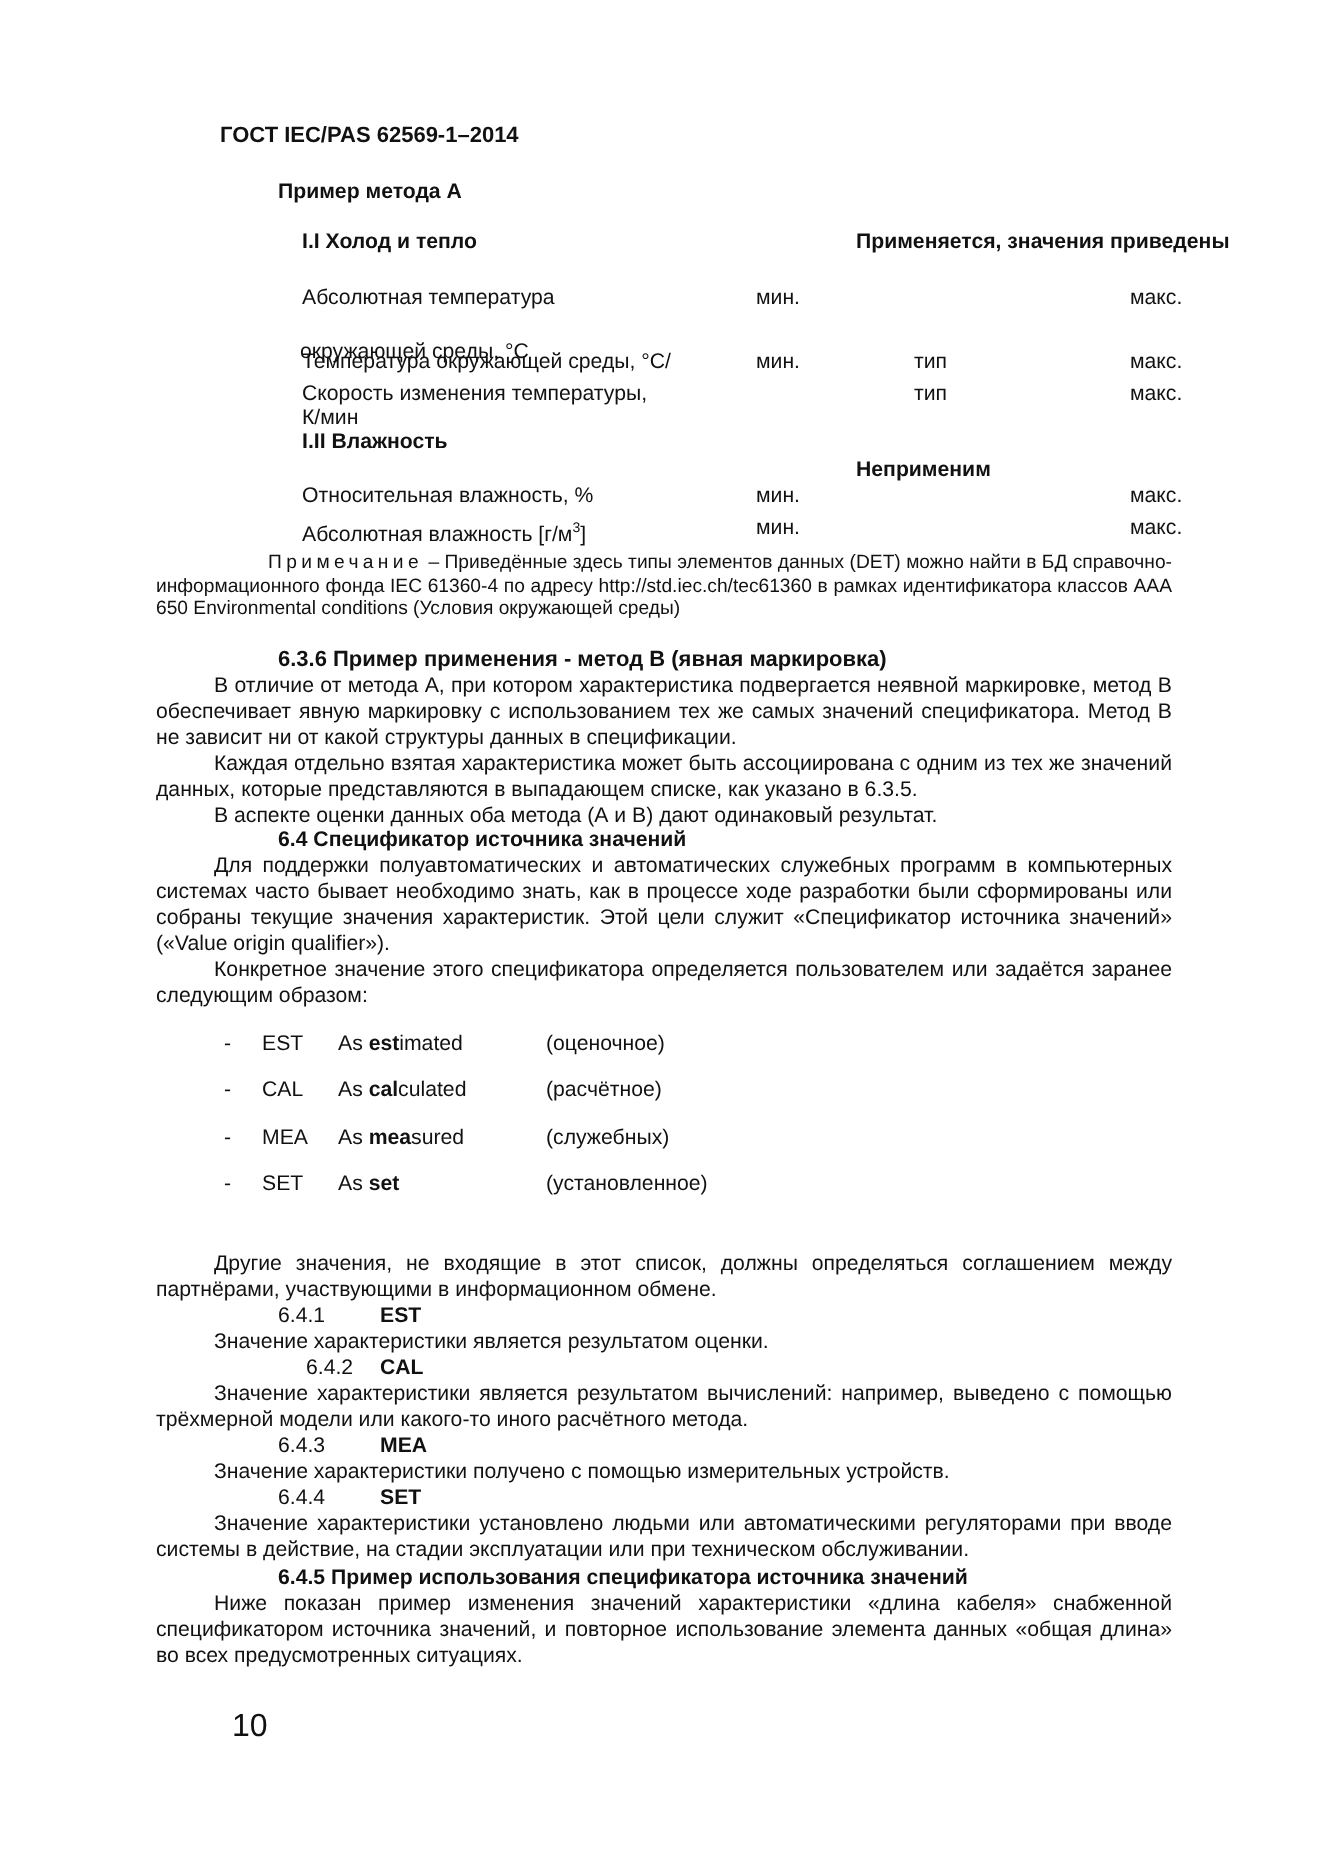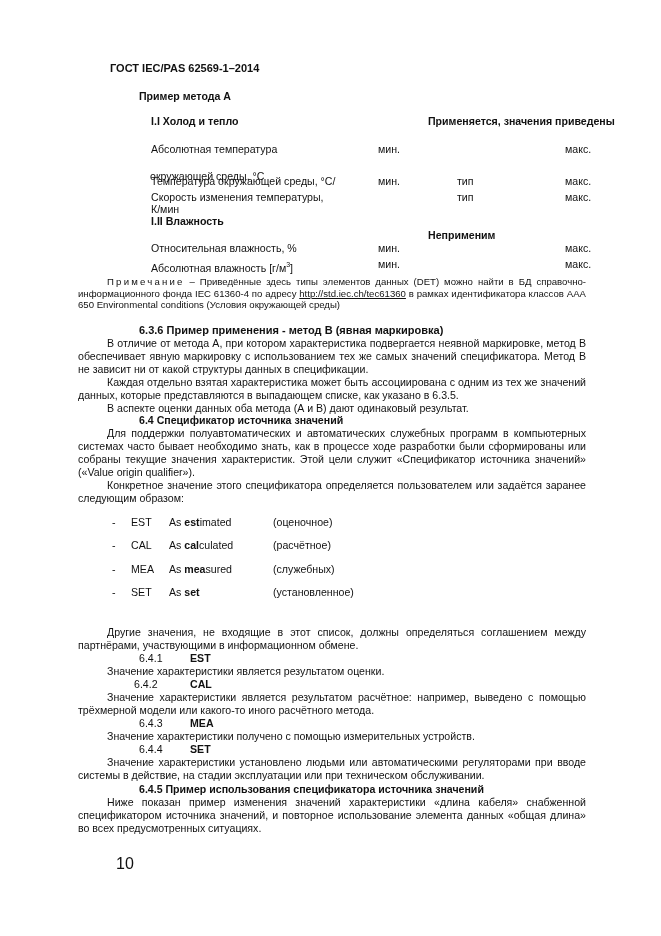--- a/index.html
+++ b/index.html
@@ -6,22 +6,22 @@
   body {
     width: 661px; height: 936px; position: relative; overflow: hidden;
     font-family: "Liberation Sans", sans-serif; color: #111111;
     font-size: 10.6px; line-height: 13px;
   }
   .abs { position: absolute; white-space: nowrap; padding-left: 32px; }
   .b { font-weight: bold; }
   .hdr { font-size: 11px; }
   .para { position: absolute; left: 78px; width: 508px; text-align: justify; white-space: normal; }
   .ind { text-indent: 29px; }
-  .note-label { letter-spacing: 2.2px; }
-  a.link { color: #111111; text-decoration: underline; }
+  .note-label { letter-spacing: 2.2px; margin-left: 27px; }
+  a.link { color: #111111; }
 </style>
 </head>
 <body>
 
 <div class="abs b hdr" style="left:78px; top:62px;">ГОСТ IEC/PAS 62569-1–2014</div>
 
 <div class="abs b" style="left:107px; top:90px;">Пример метода А</div>
 
 <div class="abs b" style="left:119px; top:115px;">I.I Холод и тепло</div>
 <div class="abs b" style="left:396px; top:115px;">Применяется, значения приведены</div>
@@ -91,23 +91,23 @@
     <span class="abs" style="left:241px; top:586px;">(установленное)</span>
   </div>
 </div>
 
 <div class="para ind" style="top:626px;">Другие значения, не входящие в этот список, должны определяться соглашением между партнёрами, участвующими в информационном обмене.</div>
 
 <div class="abs" style="left:107px; top:652px;">6.4.1</div>
 <div class="abs b" style="left:158px; top:652px;">EST</div>
 <div class="para ind" style="top:665px;">Значение характеристики является результатом оценки.</div>
 
-<div class="abs" style="left:102px; top:678px;">6.4.2</div>
+<div class="abs" style="left:121px; top:678px;">6.4.2</div>
 <div class="abs b" style="left:158px; top:678px;">CAL</div>
-<div class="para ind" style="top:691px;">Значение характеристики является результатом расчётное: например, выведено с помощью трёхмерной модели или какого-то иного расчётного метода.</div>
+<div class="para ind" style="top:691px;">Значение характеристики является результатом вычислений: например, выведено с помощью трёхмерной модели или какого-то иного расчётного метода.</div>
 
 <div class="abs" style="left:107px; top:717px;">6.4.3</div>
 <div class="abs b" style="left:158px; top:717px;">MEA</div>
 <div class="para ind" style="top:730px;">Значение характеристики получено с помощью измерительных устройств.</div>
 
 <div class="abs" style="left:107px; top:743px;">6.4.4</div>
 <div class="abs b" style="left:158px; top:743px;">SET</div>
 <div class="para ind" style="top:756px;">Значение характеристики установлено людьми или автоматическими регуляторами при вводе системы в действие, на стадии эксплуатации или при техническом обслуживании.</div>
 
 <div class="abs b" style="left:107px; top:783px;">6.4.5 Пример использования спецификатора источника значений</div>

